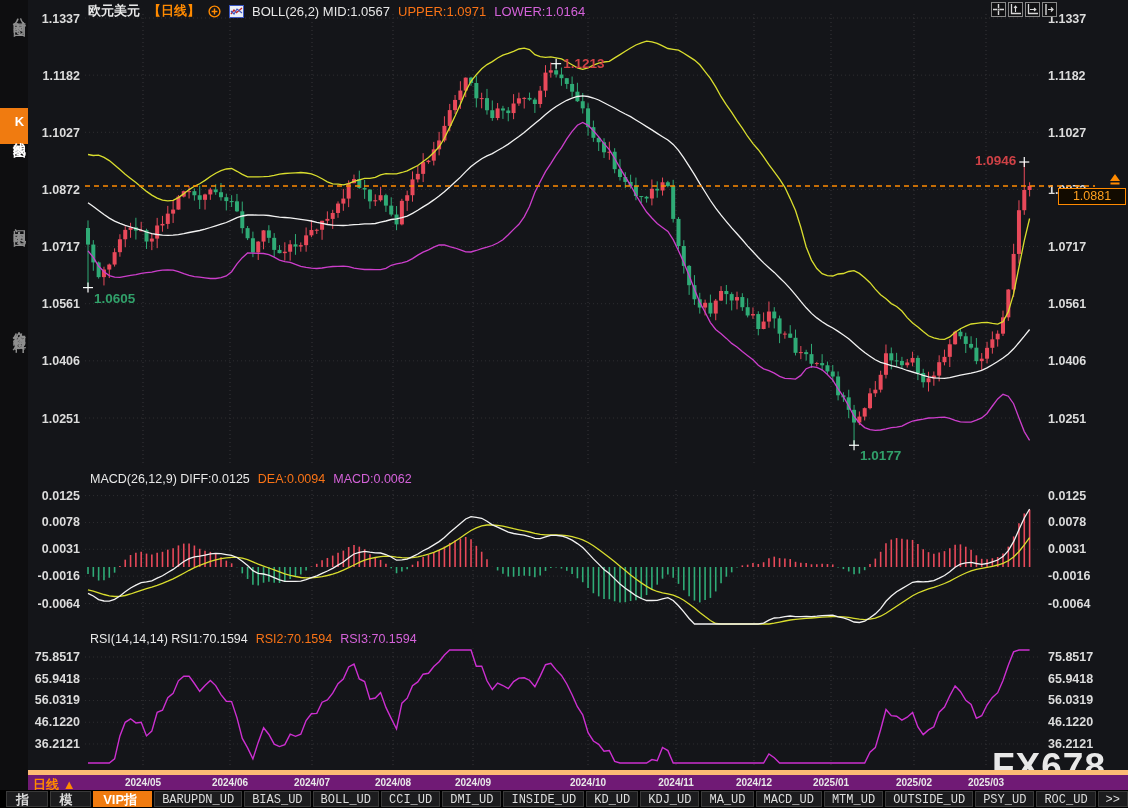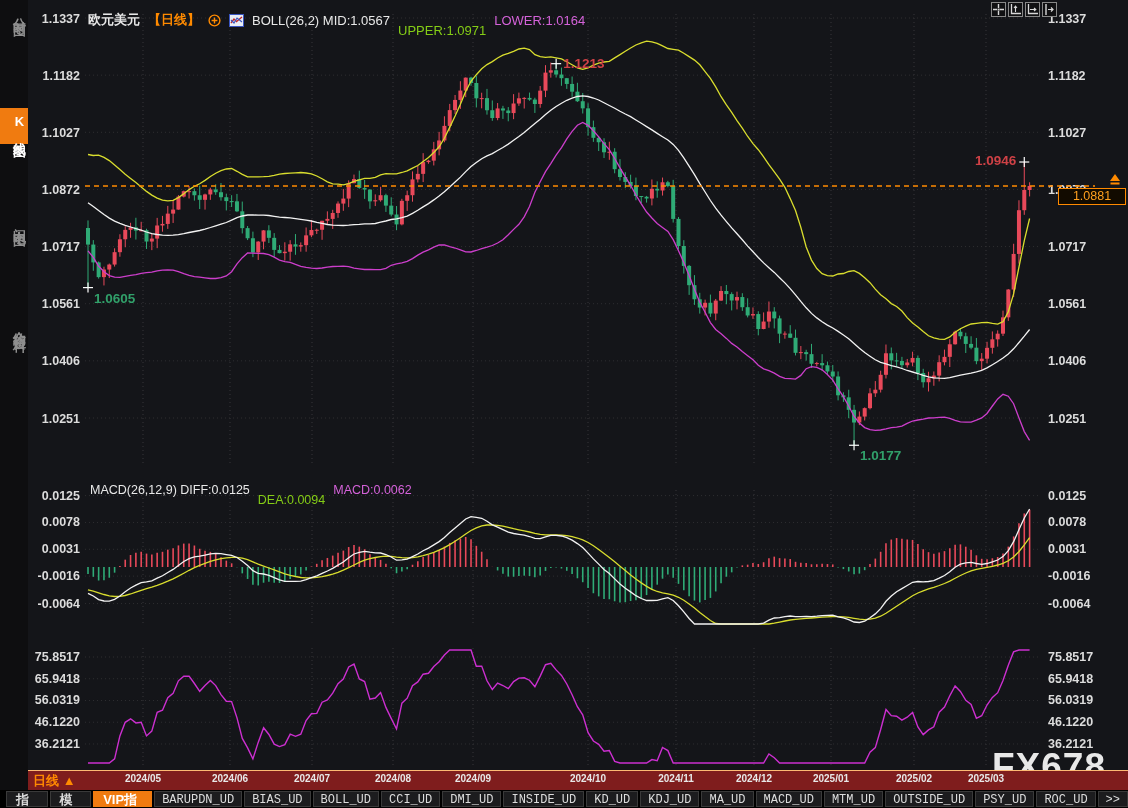--- a/index.html
+++ b/index.html
@@ -17,42 +17,42 @@
   .si-0{top:2px;} .si-1{top:108px;} .si-2{top:212px;} .si-3{top:314px;}
 
   
   .pane-header{position:absolute;z-index:3;display:flex;align-items:center;gap:8px;
                font-size:13px;color:#e4e4e4;white-space:nowrap;}
   .hdr-main{left:88px;top:2px;}
   .hdr-macd{left:90px;top:472px;font-size:12.5px;}
   .hdr-rsi{left:90px;top:632px;font-size:12.5px;}
   .t-white{color:#e8e8e8;} .t-bold{font-weight:bold;}
   .t-orange{color:#ff8a00;font-weight:bold;}
-  .t-yellow{color:#84cc16;margin-top:21px;} .t-magenta{color:#d462d9;}
+  .t-yellow{color:#f97316;} .t-magenta{color:#d462d9;}
 
   .icon-box{display:inline-flex;align-items:center;justify-content:center;}
 
   
   .tr-icons{position:absolute;left:991px;top:2px;z-index:3;display:flex;gap:2px;}
   .tr-icon{width:13px;height:13px;border:1px solid #888;background:#101012;display:flex;
            align-items:center;justify-content:center;cursor:pointer;}
 
   
   .price-tag{position:absolute;left:1058px;top:188px;width:66px;height:15px;z-index:4;
              border:1px solid #ff8a00;background:#120b00;color:#ffa01e;font-size:12.5px;
              font-weight:normal;text-align:center;line-height:15px;}
   .tag-arrow{position:absolute;left:1106px;top:172px;z-index:4;}
 
   
   .watermark{position:absolute;left:992px;top:746px;z-index:2;font-size:37px;font-weight:bold;
              color:#ffffff;opacity:.9;letter-spacing:1px;}
 
   
-  .date-row{position:absolute;left:28px;top:770px;width:1100px;height:20px;background:#7f1d1d;
-            z-index:5;border-top:1px solid #fdba74;text-decoration:underline;}
+  .date-row{position:absolute;left:28px;top:770px;width:1100px;height:20px;background:#701a75;
+            z-index:5;border-top:5px solid #fdba74;text-decoration:underline;}
   .period-btn{position:absolute;left:5px;top:1px;color:#ff8a00;font-size:13px;font-weight:bold;cursor:pointer;}
   .date-label{position:absolute;top:2px;transform:translateX(-50%);color:#e8e8e8;
               font-size:10px;font-weight:bold;}
 
   
   .toolbar{position:absolute;left:0;top:790px;width:1128px;height:18px;background:#000;z-index:7;
            display:flex;align-items:center;gap:2px;padding-left:6px;box-sizing:border-box;}
   .tab{height:16px;line-height:16px;padding:0 9px;background:#1c1c1e;border:1px solid #3a3a3a;
        box-sizing:border-box;color:#dcdcdc;font-size:13px;font-weight:bold;cursor:pointer;}
   .tab.mono{font-family:"Liberation Mono",monospace;font-size:12px;font-weight:normal;padding:0 7px;}
@@ -787,20 +787,25 @@
         </svg>
     </div>
   </div>
 
   <div class="pane-header hdr-macd">
     <span class="t-white">MACD(26,12,9) DIFF:0.0125</span>
     <span class="t-yellow">DEA:0.0094</span>
     <span class="t-magenta">MACD:0.0062</span>
   </div>
 
+  <div class="pane-header hdr-rsi">
+    <span class="t-white">RSI(14,14,14) RSI1:70.1594</span>
+    <span class="t-yellow">RSI2:70.1594</span>
+    <span class="t-magenta">RSI3:70.1594</span>
+  </div>
 
   <div class="price-tag">1.0881</div>
   <div class="tag-arrow">
     <svg width="18" height="13" viewBox="0 0 18 13">
         <path d="M9 1L14 8H4z" fill="#ff8a00"></path>
         <rect x="4.5" y="9.5" width="9" height="2" fill="#ff8a00"></rect>
       </svg>
   </div>
 
   <div class="watermark">FX678</div>

